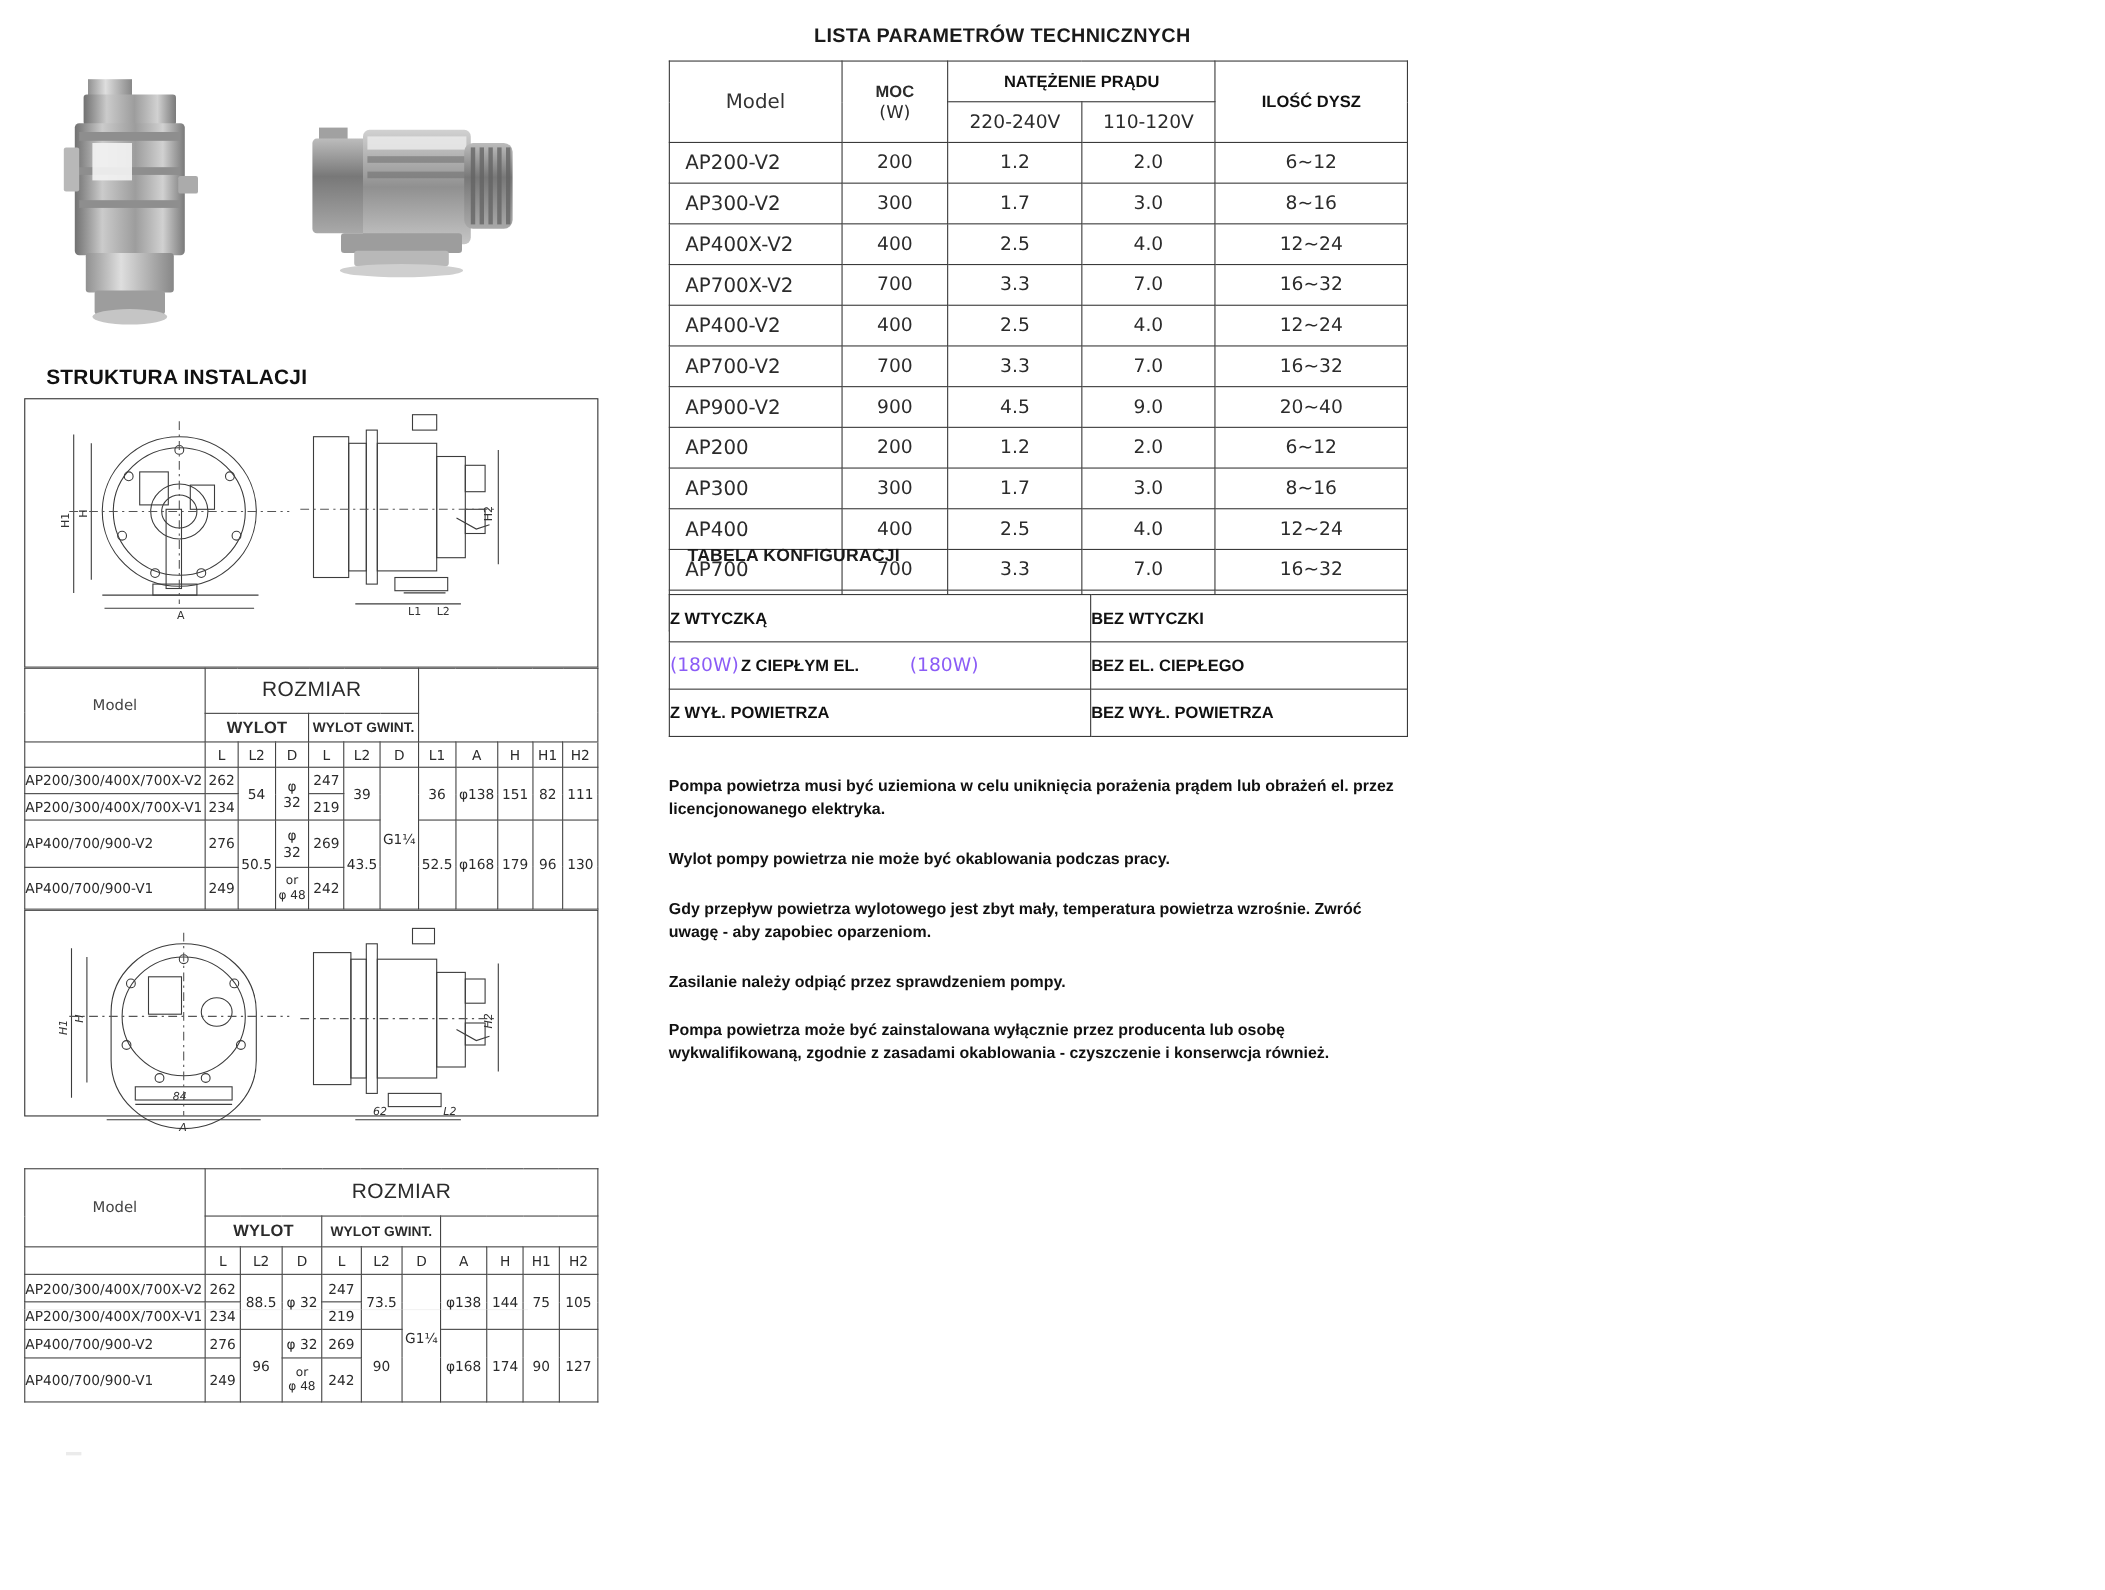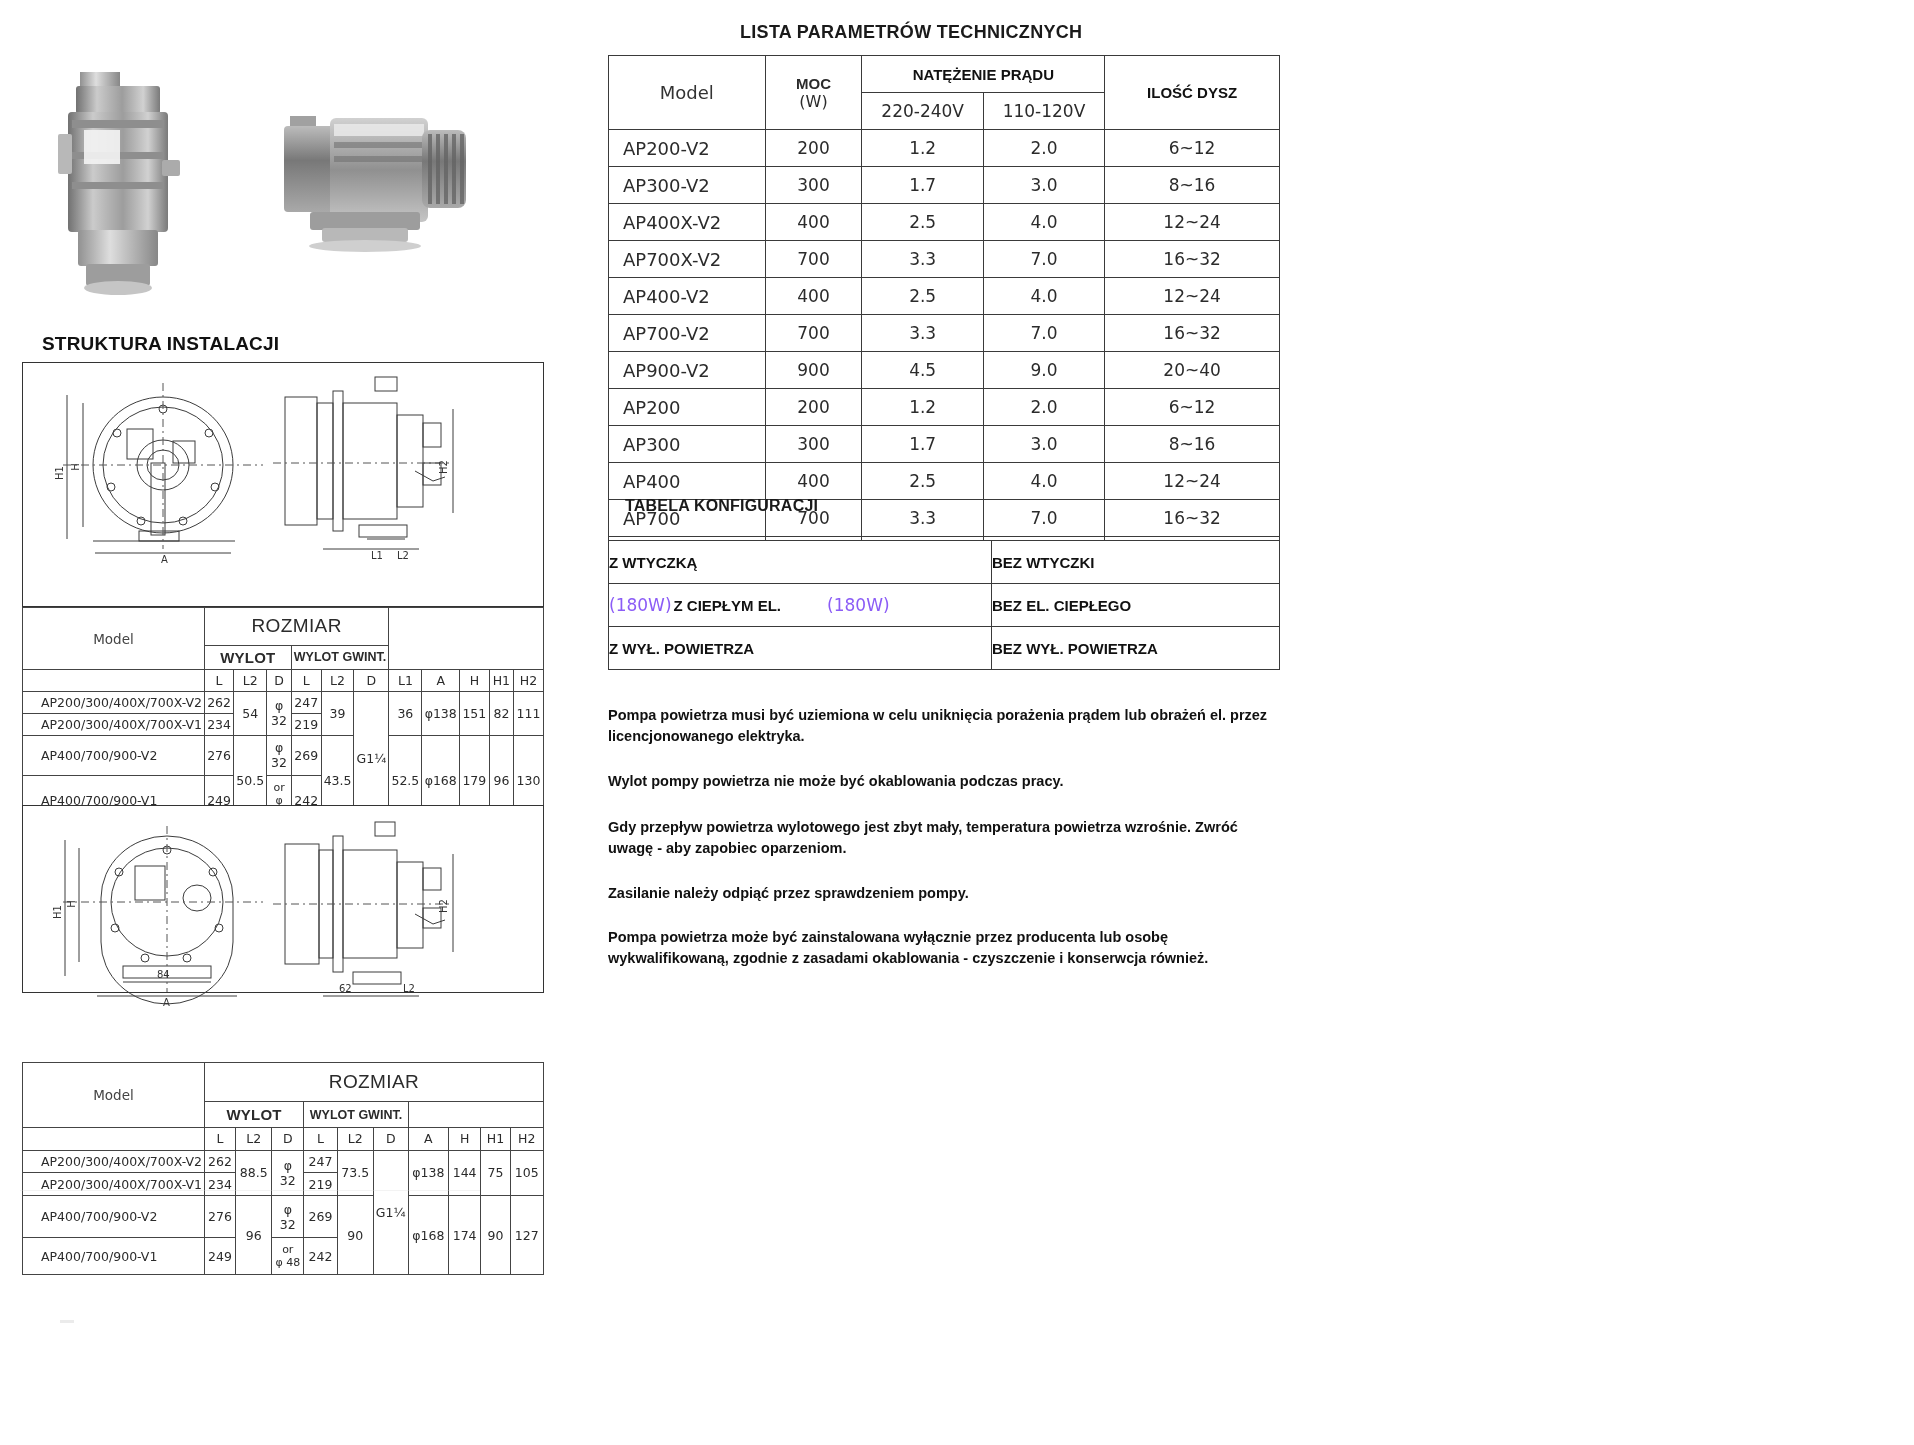--- a/index.html
+++ b/index.html
@@ -44,21 +44,21 @@
   }
   #struktura-title { left: 42px; top: 333px; }
 
   .drawing-box {
     position: absolute;
     border: 1.6px solid #333;
     background: #fff;
     box-sizing: border-box;
   }
   #drawing-1 { left: 22px; top: 362px; width: 522px; height: 245px; }
-  #drawing-2 { left: 22px; top: 805px; width: 522px; height: 188px; }
+  #drawing-2 { left: 22px; top: 827px; width: 522px; height: 188px; font-style: italic; }
 
   .dim-table {
     position: absolute;
     border: 1.6px solid #333;
     box-sizing: border-box;
     background: #fff;
     border-collapse: collapse;
     font-size: 13px;
     color: #333;
   }
@@ -92,21 +92,21 @@
     font-size: 12.5px;
     font-weight: bold;
     font-family: "Liberation Sans", sans-serif;
   }
   .dim-table .modelcell {
     font-size: 13.5px;
     color: #444;
   }
   .dim-table .rowlabel {
     text-align: left;
-    padding-left: 18px;
+    padding-left: 0;
     font-size: 12.5px;
     white-space: nowrap;
   }
   .nb-t { border-top: none !important; }
   .nb-b { border-bottom: none !important; }
 
   
   #tech-title {
     position: absolute;
     left: 740px; top: 22px;

